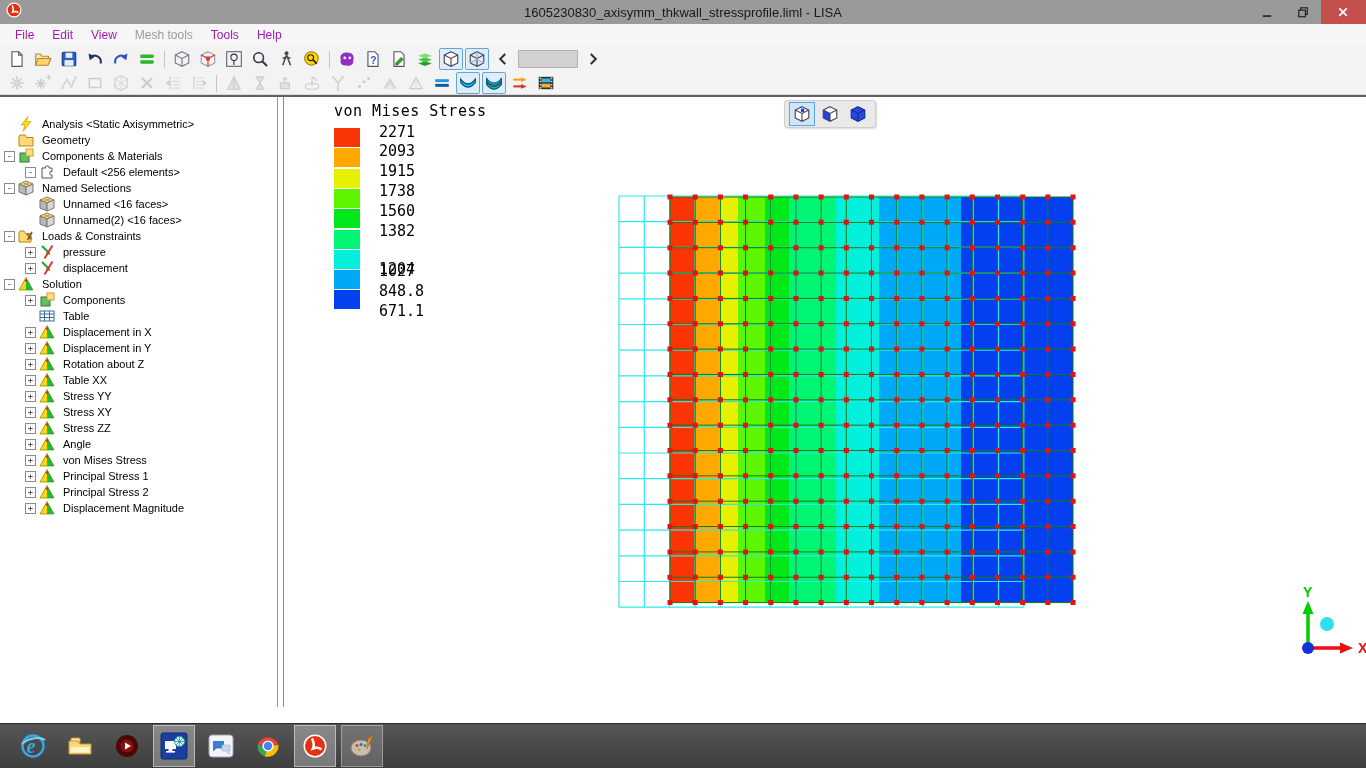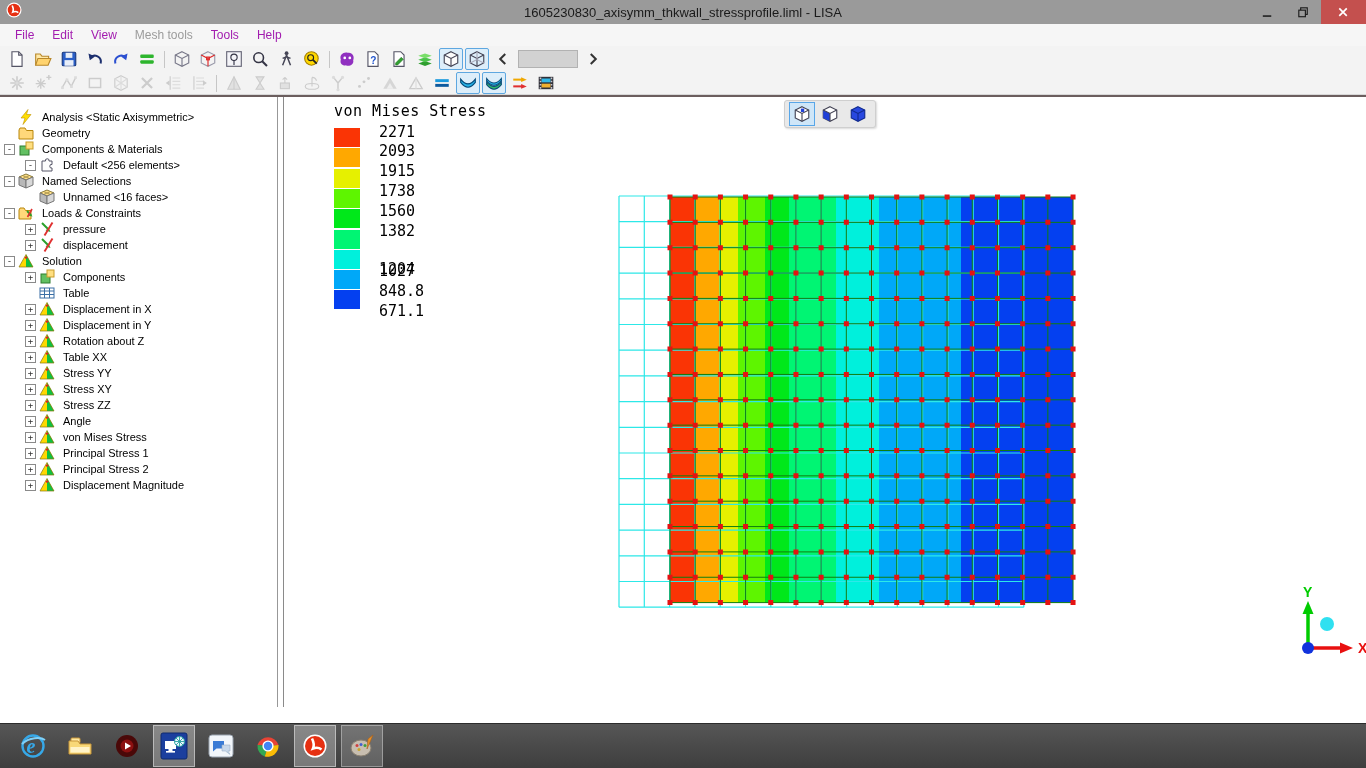--- a/index.html
+++ b/index.html
@@ -19,21 +19,21 @@
   .tbrow{position:absolute;left:0;width:1366px;background:#f3f3f3;display:flex;align-items:center;padding-left:4px;box-sizing:border-box;}
   #tb1{top:46px;height:26px;}
   #tb2{top:72px;height:23px;border-bottom:1px solid #d8d8d8;}
   #dark-line{position:absolute;left:0;top:95px;width:1366px;height:2px;background:#6b5e5e;}
   .tb{width:22px;height:20px;display:flex;align-items:center;justify-content:center;margin:0 1px;border:1px solid transparent;border-radius:2px;}
   .tb.selected{border:1px solid #5ea7e0;background:#ddeefa;}
   .tb.disabled svg{filter:grayscale(1) opacity(.55);}
   .tb-sep{width:1px;height:17px;background:#c6c6c6;margin:0 4px;}
   .tb-thumb{width:58px;height:16px;background:#d2d2d2;border:1px solid #b2b2b2;margin:0 2px;}
   
-  #treepanel{position:absolute;left:0;top:97px;width:278px;height:610px;background:#fff;border-right:1px solid #989898;box-sizing:border-box;padding-top:12px;overflow:hidden;}
+  #treepanel{position:absolute;left:0;top:97px;width:278px;height:610px;background:#fff;border-right:1px solid #989898;box-sizing:border-box;padding-top:19px;overflow:hidden;}
   .trow{height:16px;display:flex;align-items:center;font-size:11px;color:#000;white-space:nowrap;}
   .texp{width:9px;height:9px;border:1px solid #8a8a8a;background:#fff;color:#333;font-size:9px;line-height:8px;text-align:center;margin-right:3px;flex:none;font-family:"DejaVu Sans Mono",monospace;}
   .texp-blank{width:14px;flex:none;}
   .ticon{width:16px;height:16px;margin-right:4px;flex:none;display:flex;align-items:center;}
   .tlabel{padding:0 3px;border:1px solid transparent;}
   .trow.selected .tlabel{background:#2e95e8;color:#fff;border:1px dotted #14589c;}
   
   #viewport{position:absolute;left:283px;top:97px;width:1083px;height:610px;background:#fff;border-left:1px solid #8a8a8a;box-sizing:border-box;}
   #meshsvg{position:absolute;left:0;top:0;}
   #legend-title{position:absolute;left:50px;top:5px;font-family:"DejaVu Sans Mono",monospace;font-size:15px;color:#000;letter-spacing:.5px;}
@@ -421,20 +421,33 @@
         <span class="texp-blank"></span>
         <span class="ticon">
           <svg width="16" height="16" viewBox="0 0 16 16" xmlns="http://www.w3.org/2000/svg">
             <polygon points="8,1 15,4 8,7 1,4" fill="#ffe08a" stroke="#8a7a3a"></polygon>
             <path d="M4.5,2.5 11.5,5.5 M11.5,2.5 4.5,5.5" stroke="#b09a50"></path>
             <polygon points="1,4 8,7 8,15 1,12" fill="#b8b8b8" stroke="#777"></polygon>
             <polygon points="15,4 8,7 8,15 15,12" fill="#d8d8d8" stroke="#777"></polygon>
           </svg>
         </span>
         <span class="tlabel">Unnamed &lt;16 faces&gt;</span>
+      </div>
+      <div class="trow">
+        <span style="flex: 0 0 auto; width: 25px;"></span>
+        <span class="texp-blank"></span>
+        <span class="ticon">
+          <svg width="16" height="16" viewBox="0 0 16 16" xmlns="http://www.w3.org/2000/svg">
+            <polygon points="8,1 15,4 8,7 1,4" fill="#ffe08a" stroke="#8a7a3a"></polygon>
+            <path d="M4.5,2.5 11.5,5.5 M11.5,2.5 4.5,5.5" stroke="#b09a50"></path>
+            <polygon points="1,4 8,7 8,15 1,12" fill="#b8b8b8" stroke="#777"></polygon>
+            <polygon points="15,4 8,7 8,15 15,12" fill="#d8d8d8" stroke="#777"></polygon>
+          </svg>
+        </span>
+        <span class="tlabel">Unnamed(2) &lt;16 faces&gt;</span>
       </div>
       <div class="trow">
         <span style="flex: 0 0 auto; width: 4px;"></span>
         <span class="texp">-</span>
         <span class="ticon">
           <svg width="16" height="16" viewBox="0 0 16 16" xmlns="http://www.w3.org/2000/svg">
             <path d="M1 5v9h12V5.5H7.5L6 3H2z" fill="#ffd87a" stroke="#b8860b"></path>
             <path d="M9 6l4 4" stroke="#2aa02a" stroke-width="1.8"></path>
             <polygon points="14.5,11.5 9.8,10.6 12.4,8" fill="#2aa02a"></polygon>
             <path d="M14 4l-4.5 8" stroke="#e03030" stroke-width="1.6"></path>

